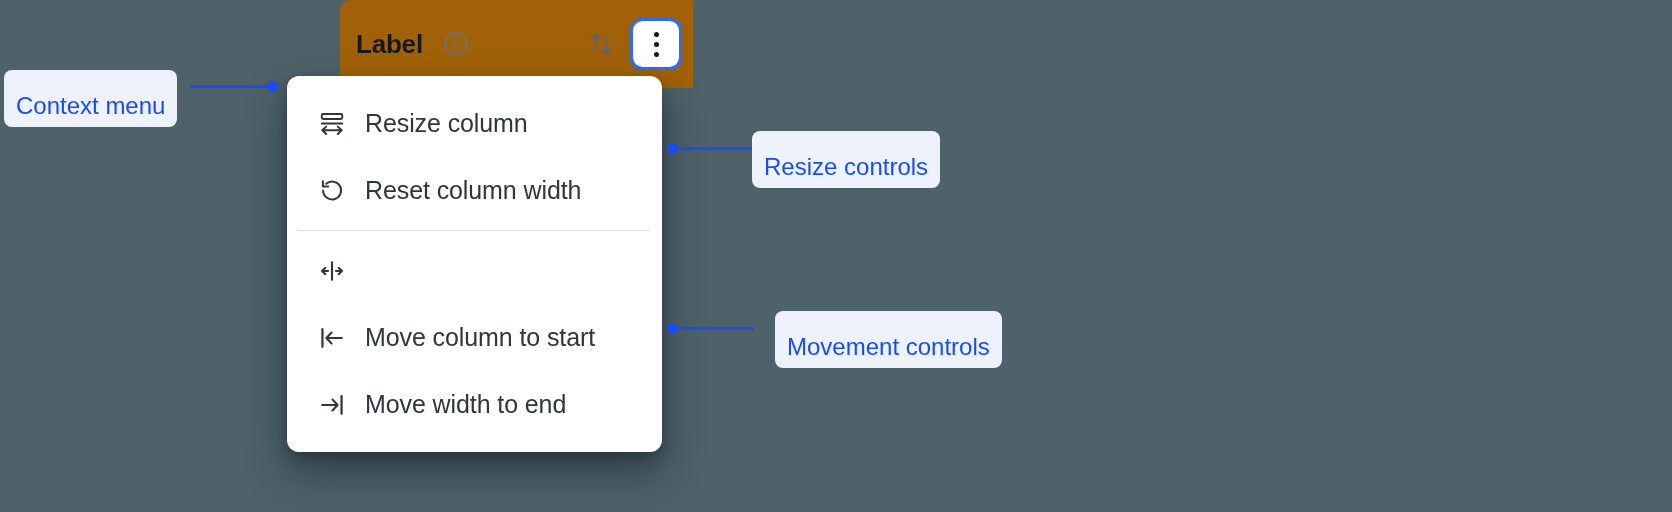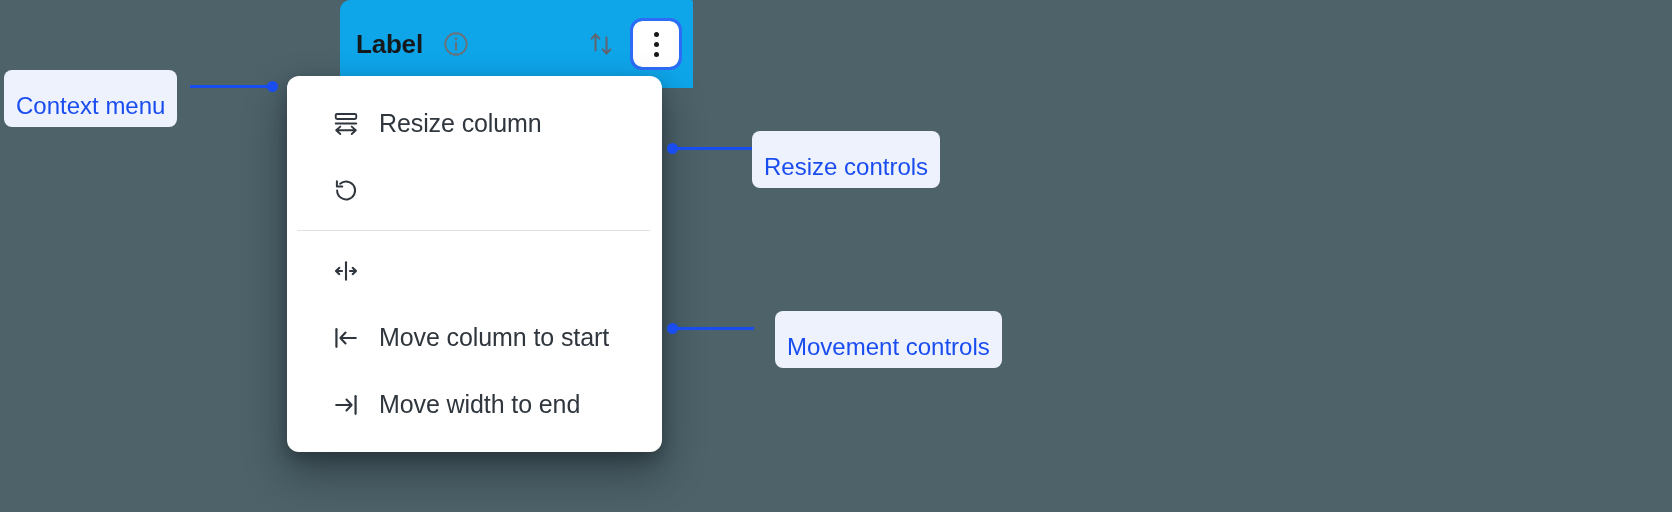--- a/index.html
+++ b/index.html
@@ -15,21 +15,21 @@
     position: relative;
   }
 
   
   #column-header {
     position: absolute;
     left: 340px;
     top: 0px;
     width: 353px;
     height: 88px;
-    background: #0ea5e9;
+    background: #a16207;
     border-top-left-radius: 10px;
     border-top-right-radius: 2px;
     box-sizing: border-box;
     display: flex;
     align-items: center;
     padding: 0 14px 0 16px;
     z-index: 6;
   }
   #column-header .hdr-title {
     font-size: 26px;
@@ -99,21 +99,21 @@
     border-radius: 12px;
     padding: 14px 0 14px 0;
     box-shadow: 0 20px 42px rgba(10,16,24,0.42), 0 6px 14px rgba(10,16,24,0.26);
     z-index: 8;
     box-sizing: border-box;
   }
   .menu-item {
     display: flex;
     align-items: center;
     height: 67px;
-    padding: 0 22px 0 44px;
+    padding: 0 22px 0 30px;
     cursor: pointer;
     box-sizing: border-box;
   }
   .menu-item .mi-icon {
     width: 30px;
     height: 30px;
     flex: 0 0 auto;
     display: flex;
     align-items: center;
     justify-content: center;
@@ -203,20 +203,21 @@
     <span class="mi-label">Resize column</span>
   </div>
 
   <div class="menu-item">
     <span class="mi-icon">
       <svg width="28" height="28" viewBox="0 0 24 24" fill="none">
         <path d="M4.4 11.6 a7.7 7.7 0 1 0 2.6 -5.8" stroke="#2f363d" stroke-width="1.7" stroke-linecap="round"></path>
         <path d="M4.2 3.6 V8.2 H8.8" stroke="#2f363d" stroke-width="1.7" stroke-linecap="round" stroke-linejoin="round"></path>
       </svg>
     </span>
+    <span class="mi-label">Reset column width</span>
   </div>
 
   <div class="menu-divider"></div>
 
   <div class="menu-item">
     <span class="mi-icon">
       <svg width="28" height="28" viewBox="0 0 24 24" fill="none">
         <path d="M12 4.5 V19.5" stroke="#2f363d" stroke-width="1.8" stroke-linecap="round"></path>
         <path d="M8.6 12 H3.4 M3.4 12 L6.3 9.3 M3.4 12 L6.3 14.7" stroke="#2f363d" stroke-width="1.8" stroke-linecap="round" stroke-linejoin="round"></path>
         <path d="M15.4 12 H20.6 M20.6 12 L17.7 9.3 M20.6 12 L17.7 14.7" stroke="#2f363d" stroke-width="1.8" stroke-linecap="round" stroke-linejoin="round"></path>

